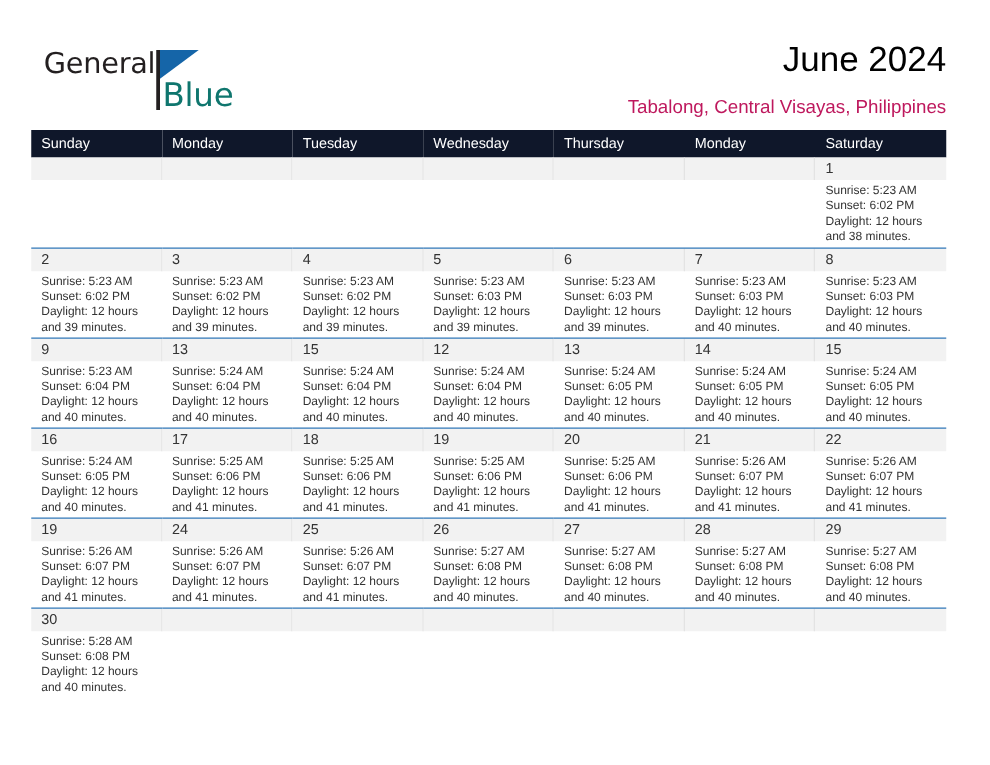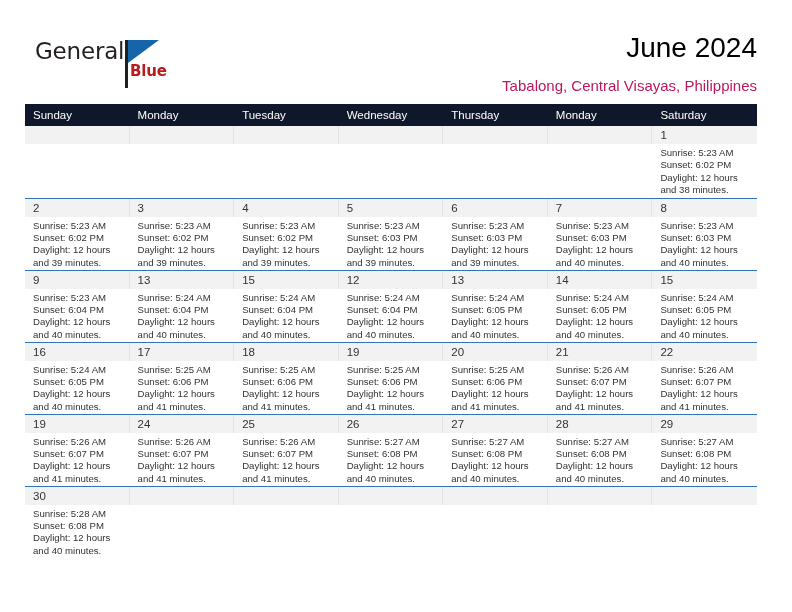--- a/index.html
+++ b/index.html
@@ -60,25 +60,25 @@
     left: 90px;
     top: 2px;
     width: 3px;
     height: 48px;
     background: #231f20;
   }
   .logo-blue {
     position: absolute;
     left: 95px;
     top: 24px;
-    font-size: 15px;
+    font-size: 26px;
     letter-spacing: -0.2px;
-    color: #b91c1c;
+    color: #0f766e;
     font-family: "DejaVu Sans", sans-serif;
-    font-weight: 700;
+    font-weight: 400;
   }
 
   .title {
     position: absolute;
     right: 35px;
     top: 32px;
     font-size: 28px;
     font-weight: 400;
     color: #000000;
     text-align: right;

